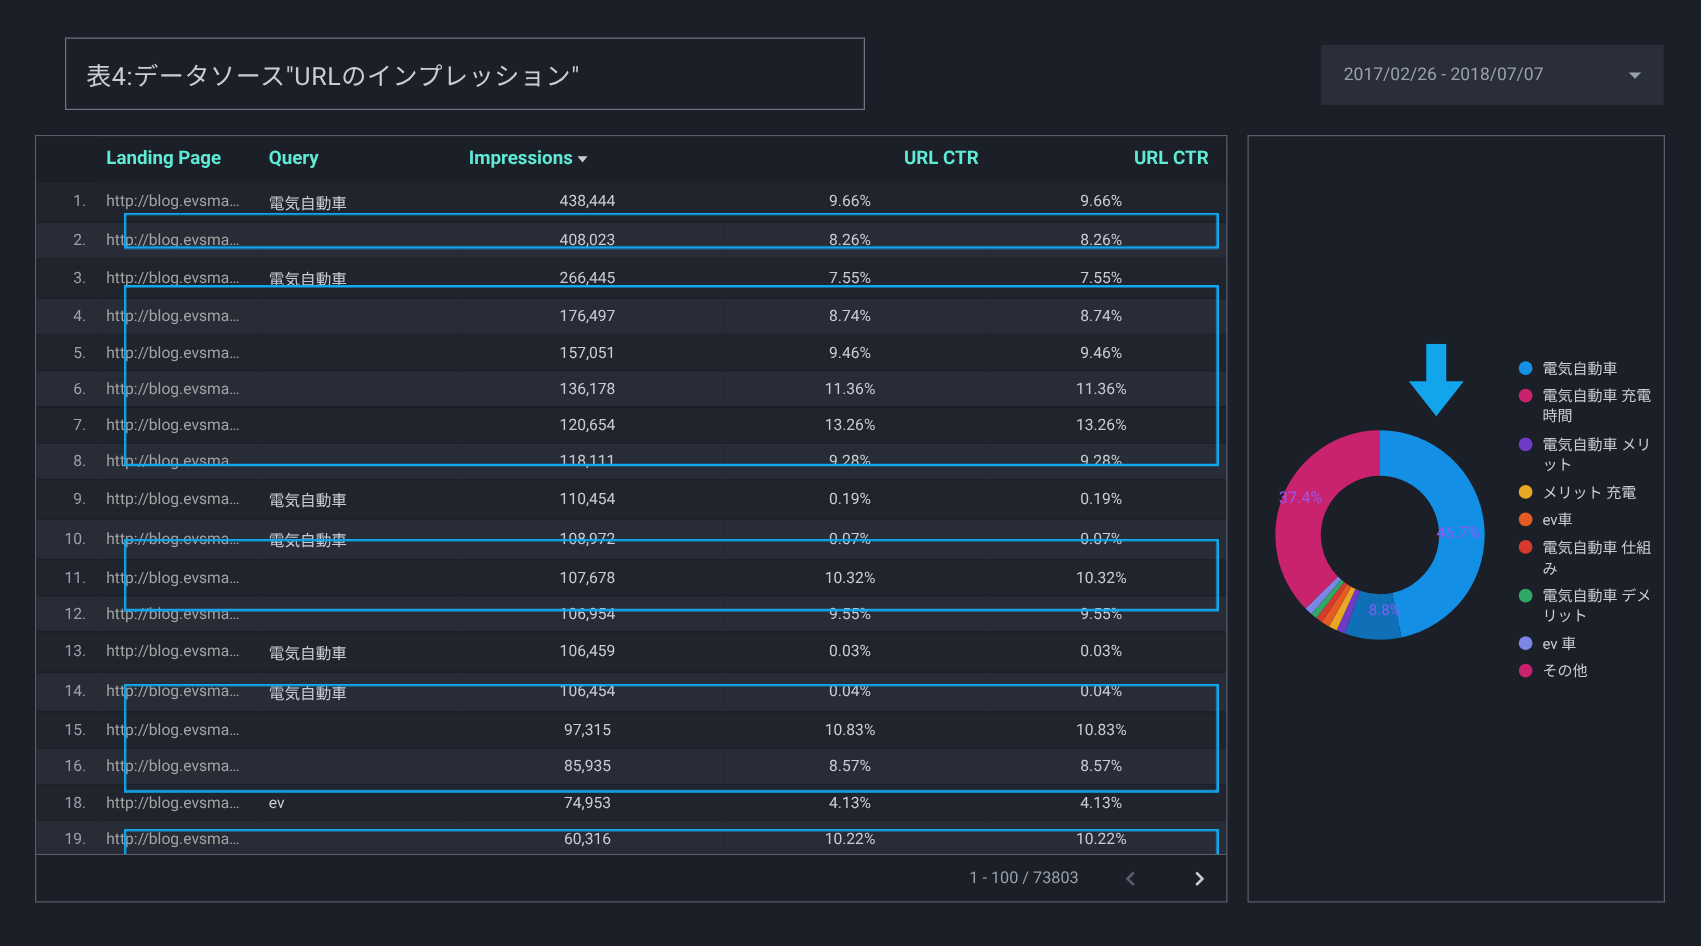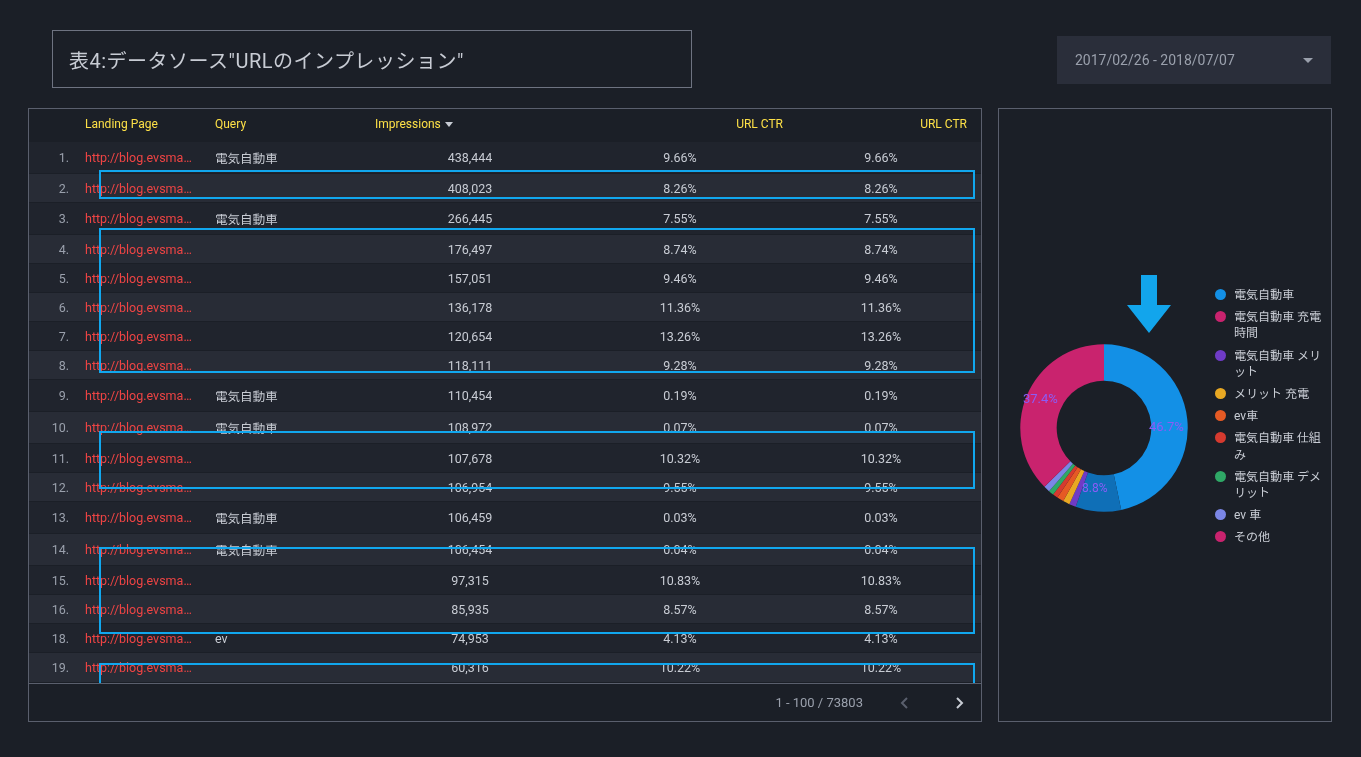--- a/index.html
+++ b/index.html
@@ -40,21 +40,21 @@
   .panel{
     position:absolute;left:28px;top:108px;
     width:954px;height:614px;
     border:1px solid #5a5f6d;
     background:#1b1f27;
     display:flex;flex-direction:column;
   }
   .table-wrap{flex:1;overflow:hidden;position:relative;}
   table{width:100%;border-collapse:collapse;table-layout:fixed;}
   thead th{
-    color:#fde047;font-weight:400;font-size:12px;text-align:left;
+    color:#5eead4;font-weight:700;font-size:15px;text-align:left;
     padding:8px 6px 10px 6px;
     position:sticky;top:0;background:#1b1f27;
   }
   th.rn{width:44px;}
   th.lp{width:130px;}
   th.q{width:160px;}
   th.imp{width:210px;}
   th.ctr1{width:200px;text-align:right;}
   th.ctr2{width:auto;text-align:right;padding-right:14px;}
   .sort-ind{display:inline-block;width:0;height:0;border-left:4px solid transparent;border-right:4px solid transparent;border-top:5px solid #c8ccd4;margin-left:4px;vertical-align:middle;}
@@ -62,21 +62,21 @@
     padding:6px 6px;
     font-size:12.5px;
     color:#c8ccd4;
     white-space:nowrap;overflow:hidden;text-overflow:ellipsis;
     border-top:1px solid rgba(90,95,109,0);
   }
   tbody tr{height:29px;}
   tbody tr:nth-child(odd){background:#20242d;}
   tbody tr:nth-child(even){background:#282c36;}
   td.rn{text-align:right;color:#9aa0ac;padding-right:10px;}
-  td.lp{color:#ef4444;}
+  td.lp{color:#a3a3a3;}
   td.q{color:#c8ccd4;}
   td.num{text-align:center;padding-right:14px;}
   
   .tfoot{
     height:38px;border-top:1px solid #5a5f6d;
     display:flex;align-items:center;justify-content:flex-end;
     padding-right:10px;color:#9aa0ac;font-size:13px;gap:30px;
   }
   .pg-btn{width:24px;height:24px;display:flex;align-items:center;justify-content:center;cursor:pointer;color:#c8ccd4;}
   .pg-btn.dis{color:#5a5f6d;cursor:default;}
@@ -322,21 +322,21 @@
           <path d="M 61.87744654861784 183.7297493030196 A 92 92 0 0 1 55.1729884332694 180.34014584251264 L 74.66299346228271 145.40964765011586 A 52 52 0 0 0 78.45246978834922 147.32551047561975 Z" fill="#e8a823"></path>
           <path d="M 55.1729884332694 180.34014584251264 A 92 92 0 0 1 48.76744328308667 176.41482272601473 L 71.0424679426142 143.19098675818225 A 52 52 0 0 0 74.66299346228271 145.40964765011586 Z" fill="#e65a24"></path>
           <path d="M 48.76744328308667 176.41482272601473 A 92 92 0 0 1 44.07041261209626 173.04711667560082 L 68.38762451988049 141.28750072968742 A 52 52 0 0 0 71.0424679426142 143.19098675818225 Z" fill="#d63a2f"></path>
           <path d="M 44.07041261209626 173.04711667560082 A 92 92 0 0 1 39.59411047072799 169.39112702772155 L 65.85754070084626 139.2210717982774 A 52 52 0 0 0 68.38762451988049 141.28750072968742 Z" fill="#2fa866"></path>
           <path d="M 39.59411047072799 169.39112702772155 A 92 92 0 0 1 34.53871769674575 164.64379722149414 L 63.000144785117165 136.53779842954015 A 52 52 0 0 0 65.85754070084626 139.2210717982774 Z" fill="#7b86e6"></path>
           <path d="M 34.53871769674575 164.64379722149414 A 92 92 0 0 1 99.99999999999999 8 L 99.99999999999999 48 A 52 52 0 0 0 63.000144785117165 136.53779842954015 Z" fill="#c9236e"></path>
         </svg>
     </div>
     <div class="lbl big" style="left:150px;top:310px;">46.7%</div>
     <div class="lbl big" style="left:24px;top:282px;">37.4%</div>
-    <div class="lbl" style="left:83px;top:372px;">8.8%</div>
+    <div class="lbl" style="left:96px;top:372px;">8.8%</div>
     <div class="legend" id="legend">
         <div class="item">
           <span class="sw" style="background:#1390e6"></span>
           <span class="txt">電気自動車</span>
         </div>
         <div class="item">
           <span class="sw" style="background:#c9236e"></span>
           <span class="txt">電気自動車 充電時間</span>
         </div>
         <div class="item">

